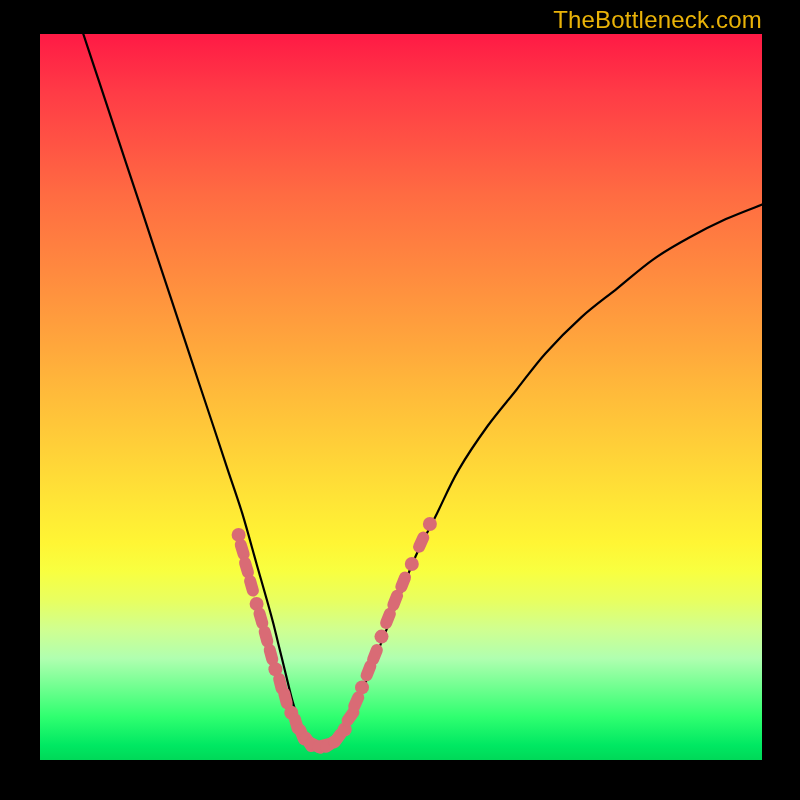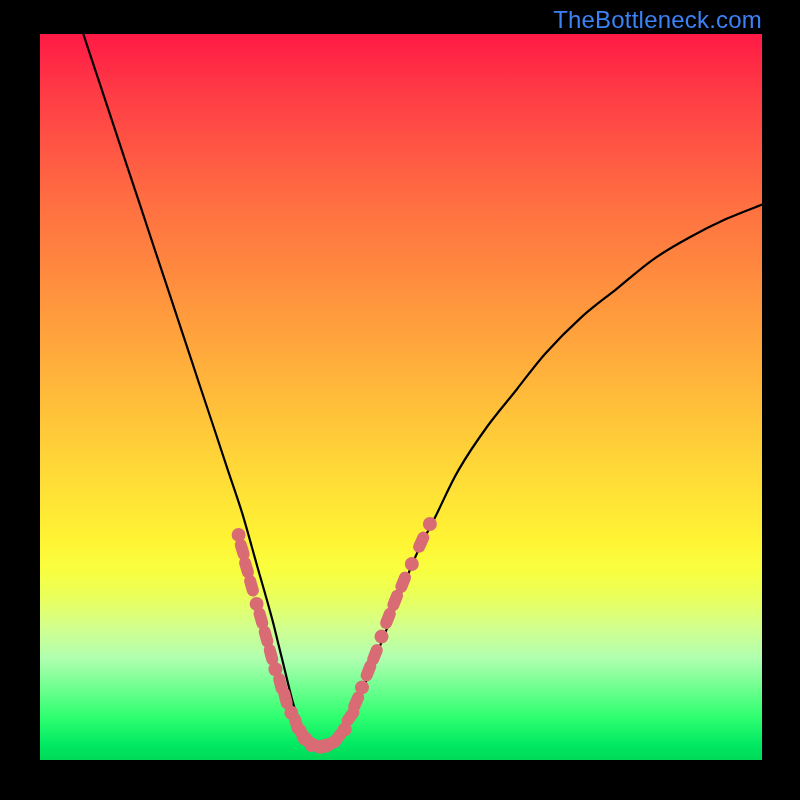--- a/index.html
+++ b/index.html
@@ -41,21 +41,21 @@
       #70ff90 90%,
       #30ff70 94%,
       #00e862 98%,
       #00d858 100%
     );
   }
   .watermark {
     position: absolute;
     top: 6px;
     right: 38px;
-    color: #3b82f6;
+    color: #eab308;
     font-size: 24px;
     font-weight: 400;
     letter-spacing: 0.2px;
   }
   svg.curve {
     position: absolute;
     left: 0;
     top: 0;
     width: 722px;
     height: 726px;

